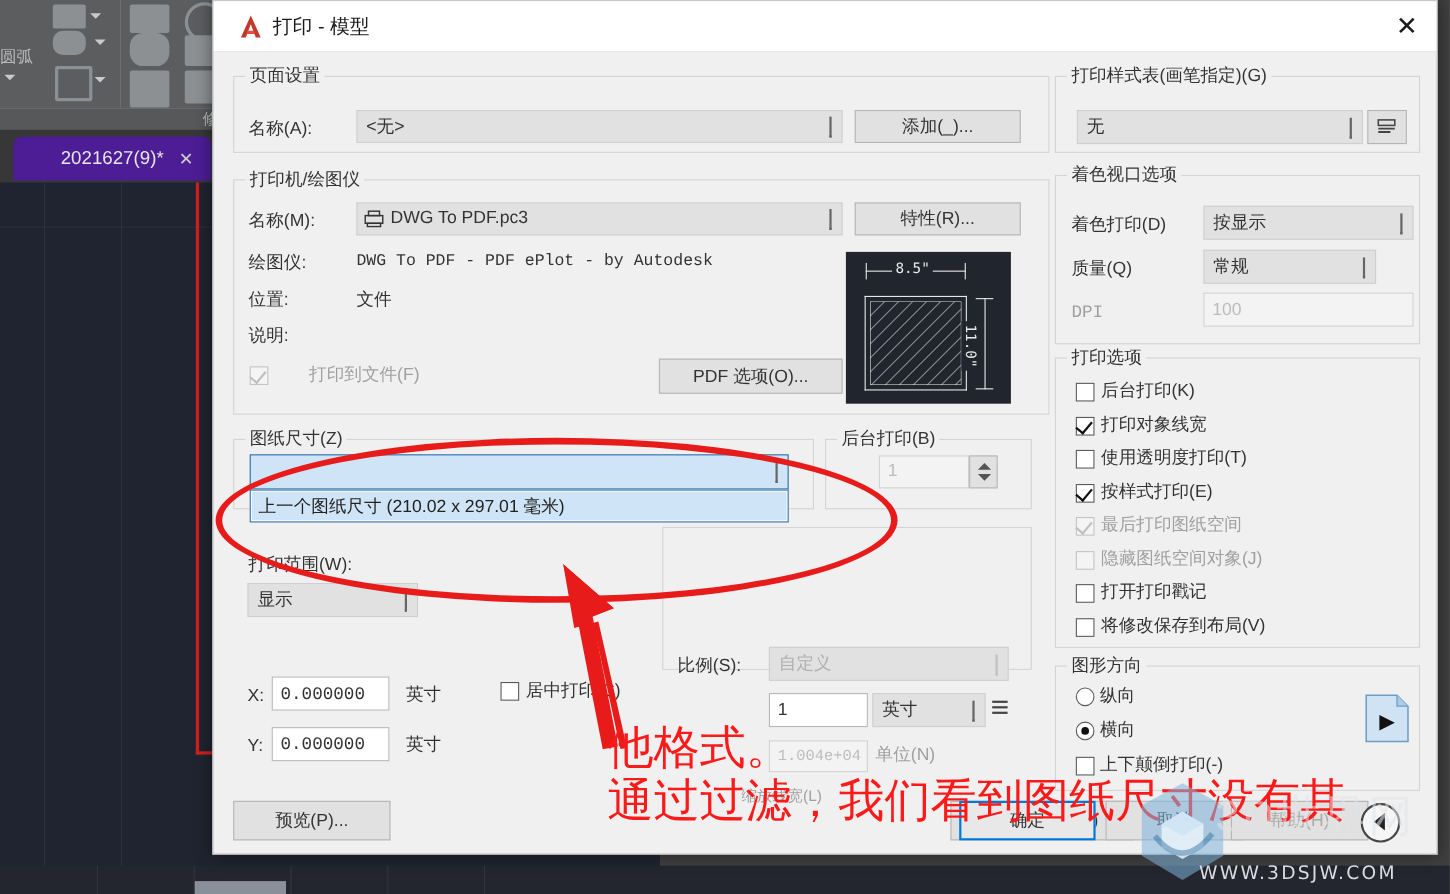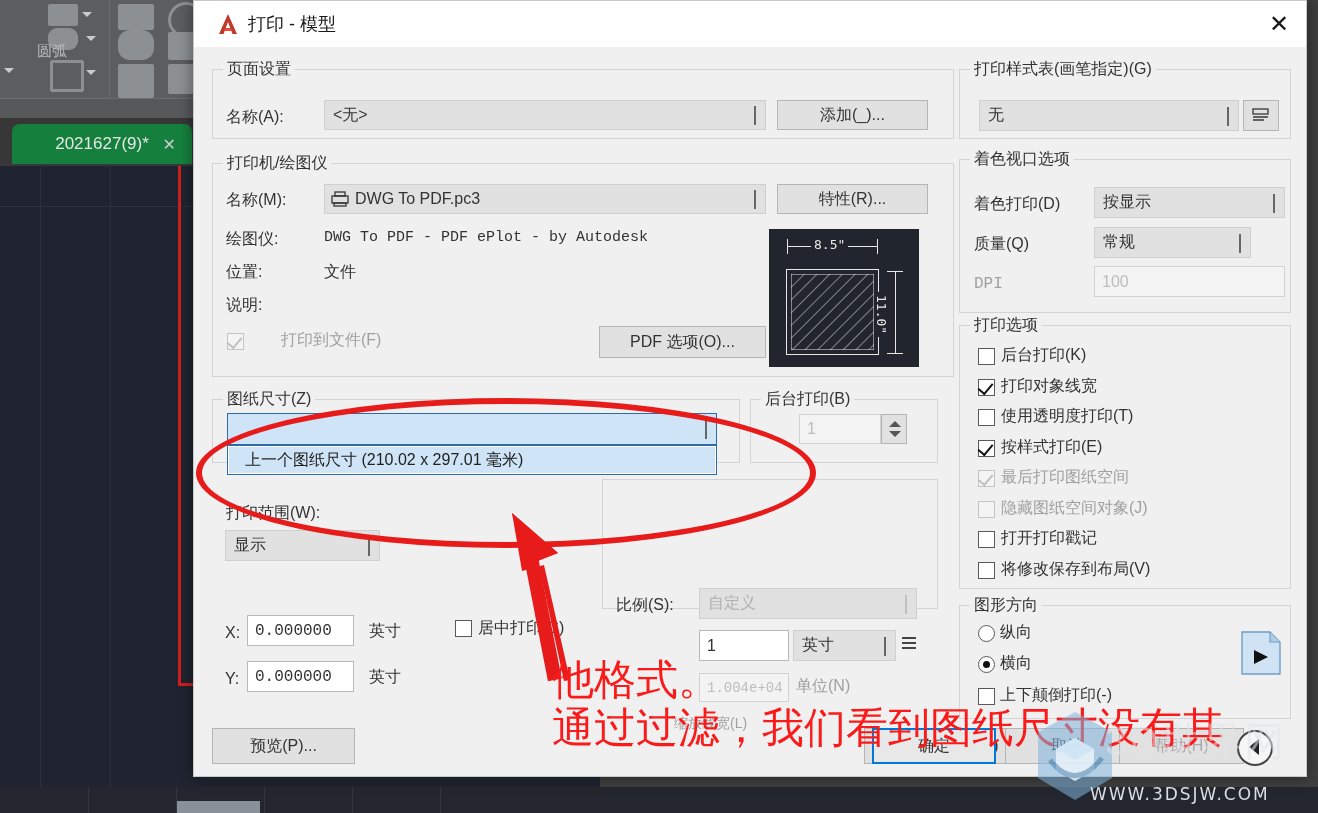--- a/index.html
+++ b/index.html
@@ -12,23 +12,23 @@
   #acad-bg{position:absolute;inset:0;background:#3f3f3f;}
   .ribbon{position:absolute;left:0;top:0;width:600px;height:118px;background:#5b5d5f;}
   .ribbon-panel{position:absolute;top:0;height:112px;border-right:1px solid #6c6e70;box-sizing:border-box;}
   .rp1{left:0;width:110px;}
   .rp2{left:110px;width:222px;}
   .rp3{left:332px;width:248px;}
   .ribbon-bottom{position:absolute;left:0;top:98px;width:600px;height:22px;background:#565859;border-top:1px solid #6b6d6f;}
   .ricon{position:absolute;background:#8d9093;border-radius:2px;}
   .rarrow{position:absolute;width:0;height:0;border-left:5px solid transparent;border-right:5px solid transparent;border-top:5px solid #c8cacc;}
   .rcircle{position:absolute;border:3px solid #8d9093;border-radius:50%;}
-  .rtext{position:absolute;color:#b9bbbd;font-size:15px;font-family:Liberation Mono, monospace;padding-left:37px;}
+  .rtext{position:absolute;color:#b9bbbd;font-size:15px;font-family:Liberation Mono, monospace;}
   .tabbar{position:absolute;left:0;top:118px;width:600px;height:50px;background:#373737;}
-  .doctab{position:absolute;left:12px;top:124px;width:180px;height:40px;background:#15803d;
+  .doctab{position:absolute;left:12px;top:124px;width:180px;height:40px;background:#4c1d95;
            border-radius:8px 8px 0 0;color:#e6e6e6;font-size:17px;
            display:flex;align-items:center;justify-content:center;}
   .doctab .close{position:absolute;right:16px;top:11px;color:#cfcfcf;font-size:16px;}
   .canvas{position:absolute;left:0;top:166px;width:600px;height:647px;background:#1f2430;}
   .cgrid{position:absolute;background:#2a3040;}
   .redline{position:absolute;background:#cf1f1f;}
   .statusbar{position:absolute;left:0;bottom:0;width:1318px;height:26px;background:#23262e;}
   .statusbar .seg{position:absolute;top:0;height:26px;border-right:1px solid #32353d;}
   .taskbtn{position:absolute;left:177px;bottom:0;width:83px;height:12px;background:#8a9099;}
 
@@ -83,21 +83,21 @@
 
   
   .spin{position:absolute;width:26px;background:#e1e1e1;border:1px solid #b5b5b5;box-sizing:border-box;}
   .spin .ar{position:absolute;left:7px;width:0;height:0;border-left:6px solid transparent;border-right:6px solid transparent;}
   .spin .up{top:6px;border-bottom:6px solid #555;}
   .spin .dn{bottom:6px;border-top:6px solid #555;}
 
   
   #dd-list{position:absolute;background:#fff;border:1px solid #2d6ca8;box-sizing:border-box;z-index:40;}
   #dd-item{position:absolute;left:1px;top:1px;right:1px;height:26px;background:#cfe4f7;
-           font-size:16px;color:#222;display:flex;align-items:center;padding-left:16px;white-space:nowrap;}
+           font-size:16px;color:#222;display:flex;align-items:center;padding-left:6px;white-space:nowrap;}
   #tooltip{position:absolute;background:#f0f0f0;border:1px solid #9a9a9a;box-sizing:border-box;
            z-index:50;font-size:16px;color:#222;padding:8px 10px;line-height:1.55;}
 
   
   #ellipse{position:absolute;border:6px solid #e81b1b;border-radius:50%;z-index:60;pointer-events:none;}
   #arrow{position:absolute;z-index:61;}
   #ann-text{position:absolute;z-index:62;color:#fb1a1a;font-size:42px;line-height:1.15;
             font-family:"DejaVu Sans",sans-serif;white-space:nowrap;}
 
   

